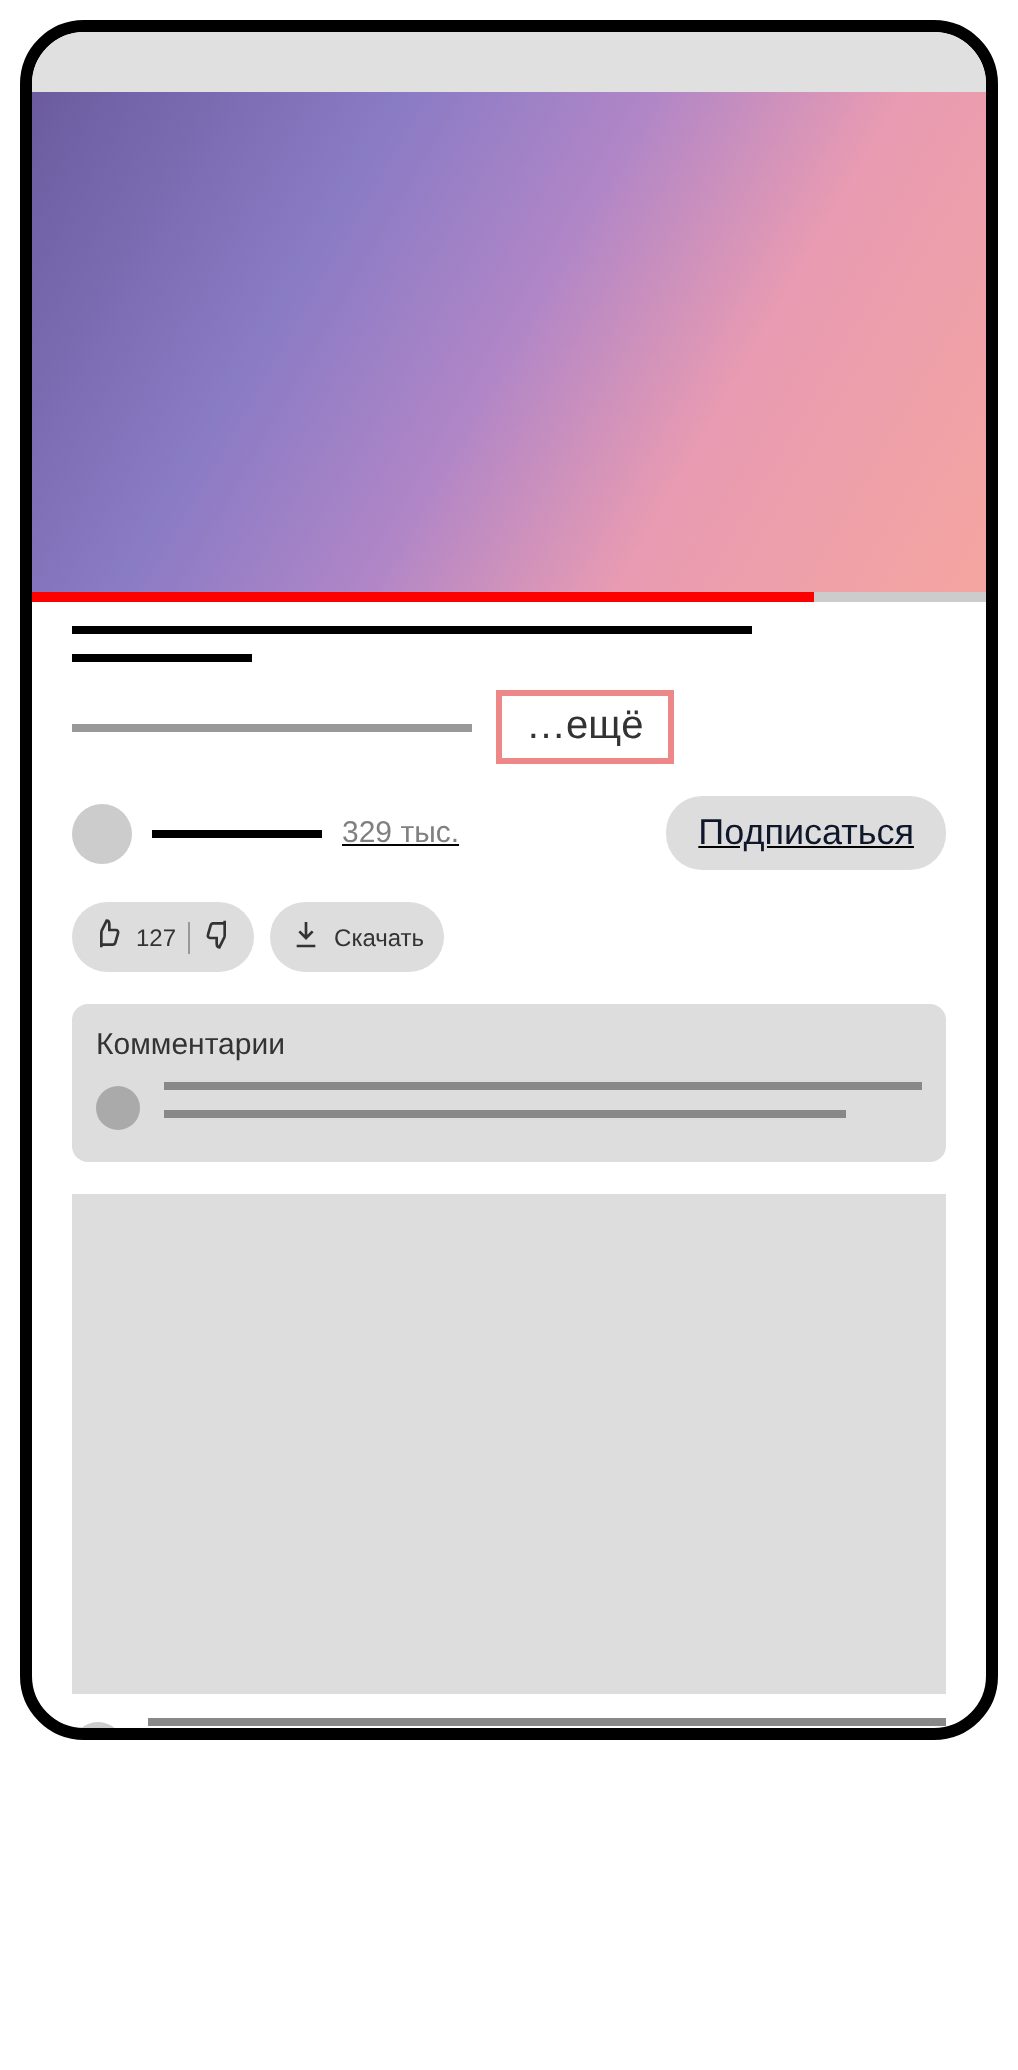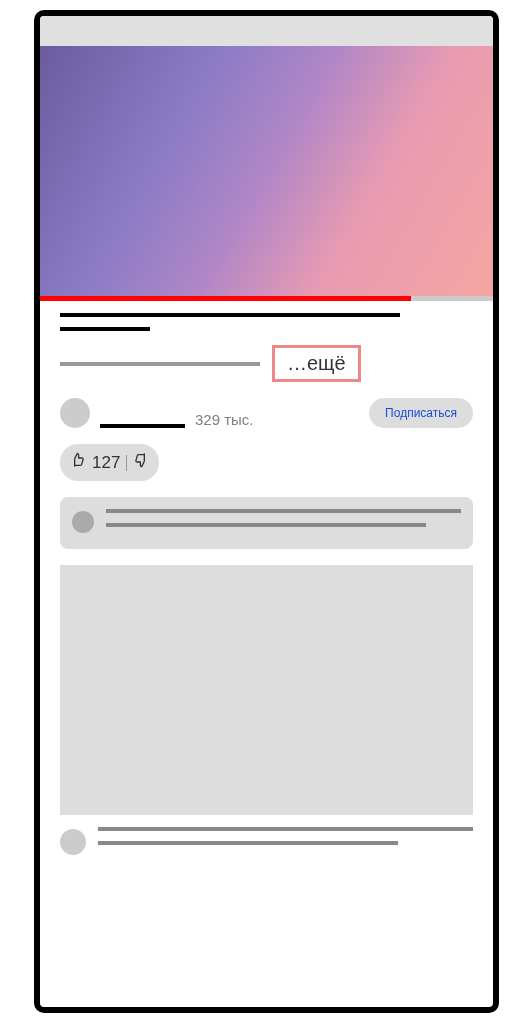--- a/index.html
+++ b/index.html
@@ -6,27 +6,26 @@
     body {
       font-family: Arial, sans-serif;
       background: #fff;
       display: flex;
       justify-content: center;
       align-items: flex-start;
       padding: 10px;
     }
     .phone-frame {
       width: 489px;
-      height: 1003px;
+      height: 860px;
       border: 6px solid #000;
-      border-radius: 10px;
+      border-radius: 32px;
       overflow: hidden;
       background: #fff;
       position: relative;
-      margin-left: 24px;
     }
     .status-bar {
       height: 30px;
       background: #e0e0e0;
     }
     .video-player {
       height: 250px;
       background: linear-gradient(120deg, #6b5b9e 0%, #8a7bc5 30%, #b086c7 50%, #e89bb2 70%, #f5a5a0 100%);
       position: relative;
     }
@@ -66,23 +65,24 @@
       width: 200px;
     }
     .more-link {
       border: 3px solid #e88;
       padding: 4px 12px;
       font-size: 20px;
       color: #333;
     }
     .channel-row {
       display: flex;
-      align-items: flex-end;
+      align-items: center;
       margin-top: 16px;
       gap: 10px;
+      text-decoration: underline;
     }
     .avatar {
       width: 30px;
       height: 30px;
       border-radius: 50%;
       background: #ccc;
     }
     .channel-name {
       height: 4px;
       background: #000;
@@ -91,35 +91,35 @@
     .sub-count {
       color: #808080;
       font-size: 15px;
     }
     .subscribe-btn {
       margin-left: auto;
       background: #ddd;
       border: none;
       border-radius: 18px;
       padding: 8px 16px;
-      font-size: 12px;
-      color: #1d4ed8;
+      font-size: 18px;
+      color: #0f172a;
     }
     .actions-row {
       display: flex;
       gap: 8px;
       margin-top: 16px;
       flex-wrap: nowrap;
     }
     .pill {
       background: #ddd;
       border: none;
       border-radius: 18px;
       padding: 8px 10px;
-      font-size: 17px;
+      font-size: 12px;
       color: #333;
       display: flex;
       align-items: center;
       gap: 6px;
       flex-shrink: 0;
     }
     .pill svg { width: 16px; height: 16px; }
     .divider {
       width: 1px;
       height: 16px;
@@ -219,24 +219,33 @@
         <span>127</span>
         <span class="divider"></span>
         <span>
           <svg viewBox="0 0 24 24" fill="none" stroke="#333" stroke-width="2">
               <path d="M17 2v12 M17 14l-4 8c-1 0-2-1-2-3v-4H6c-1 0-2-1-1.5-2.5l2-7c.3-1 1-1.5 2-1.5H17"></path>
             </svg>
         </span>
       </button>
 
 
+      <button class="pill">
+        <span>
+          <svg viewBox="0 0 24 24" fill="none" stroke="#333" stroke-width="2">
+              <path d="M12 3v12m-5-5l5 5 5-5M5 21h14"></path>
+            </svg>
+        </span>
+        <span>Скачать</span>
+      </button>
 
     </div>
 
     <div class="comments-box">
+      <div class="comments-title">Комментарии</div>
       <div class="comment-row">
         <div class="comment-avatar"></div>
         <div class="comment-lines">
           <div class="comment-line"></div>
           <div class="comment-line short"></div>
         </div>
       </div>
     </div>
 
     <div class="rec-video"></div>

